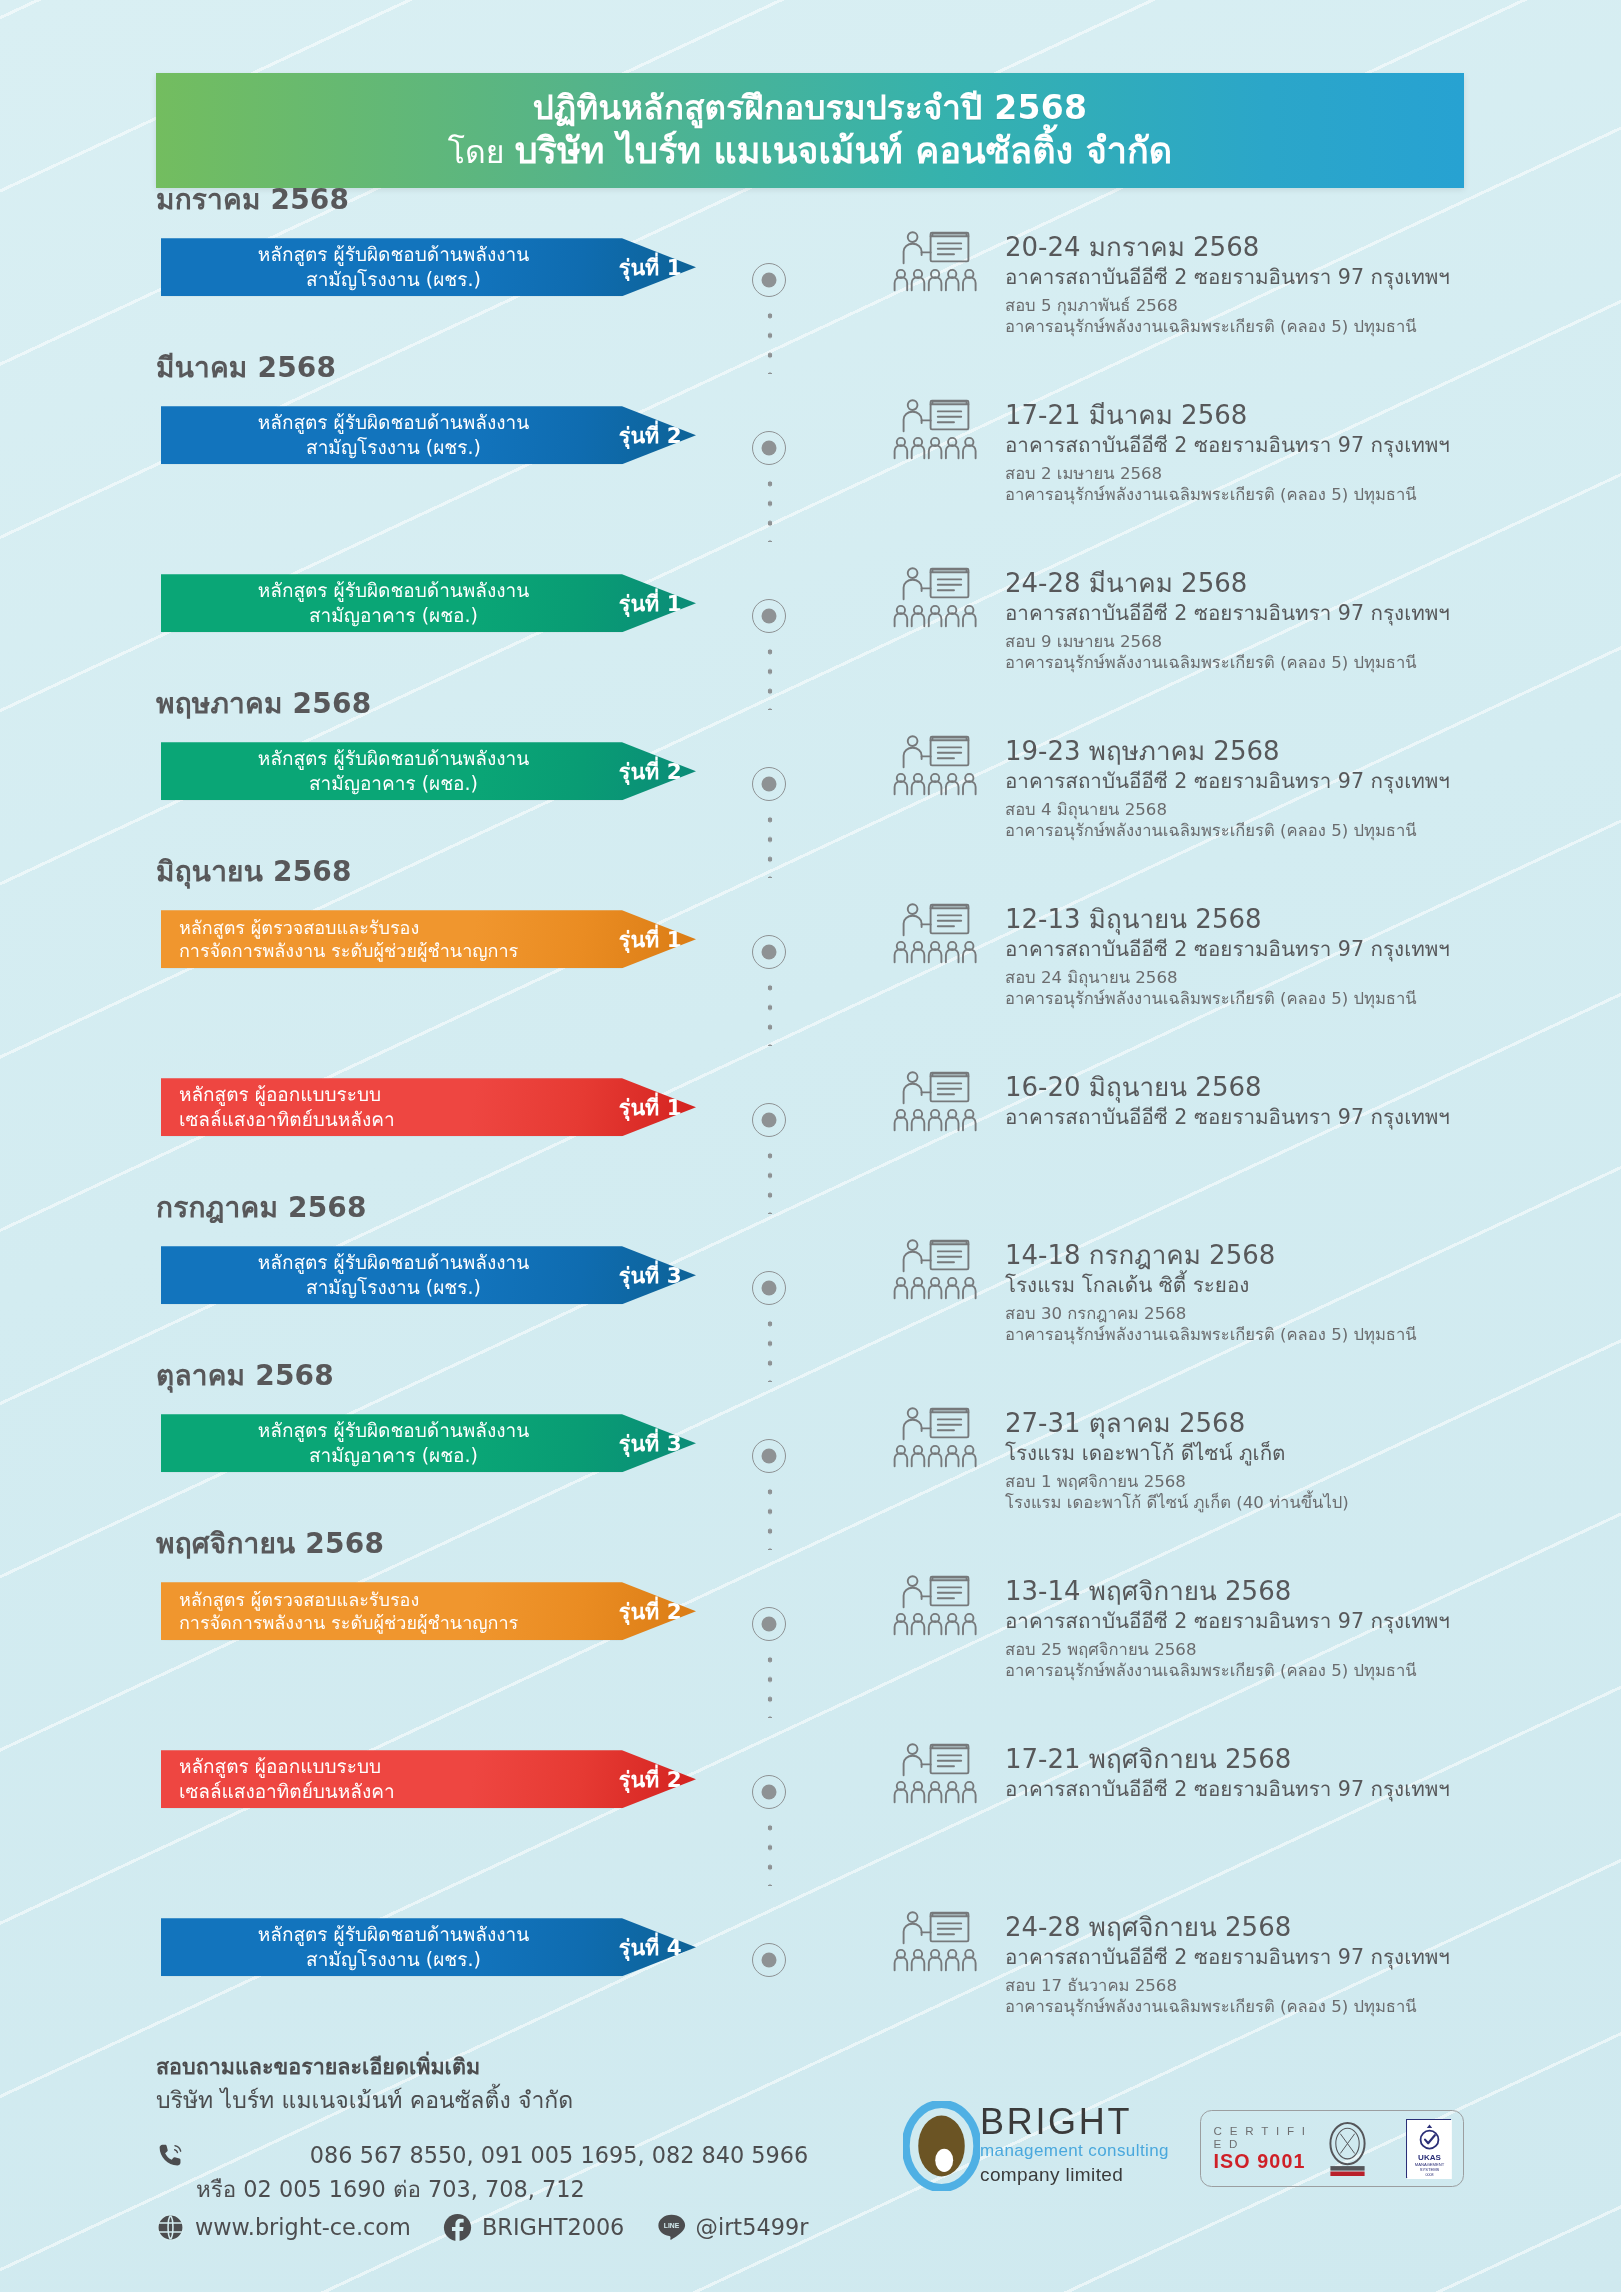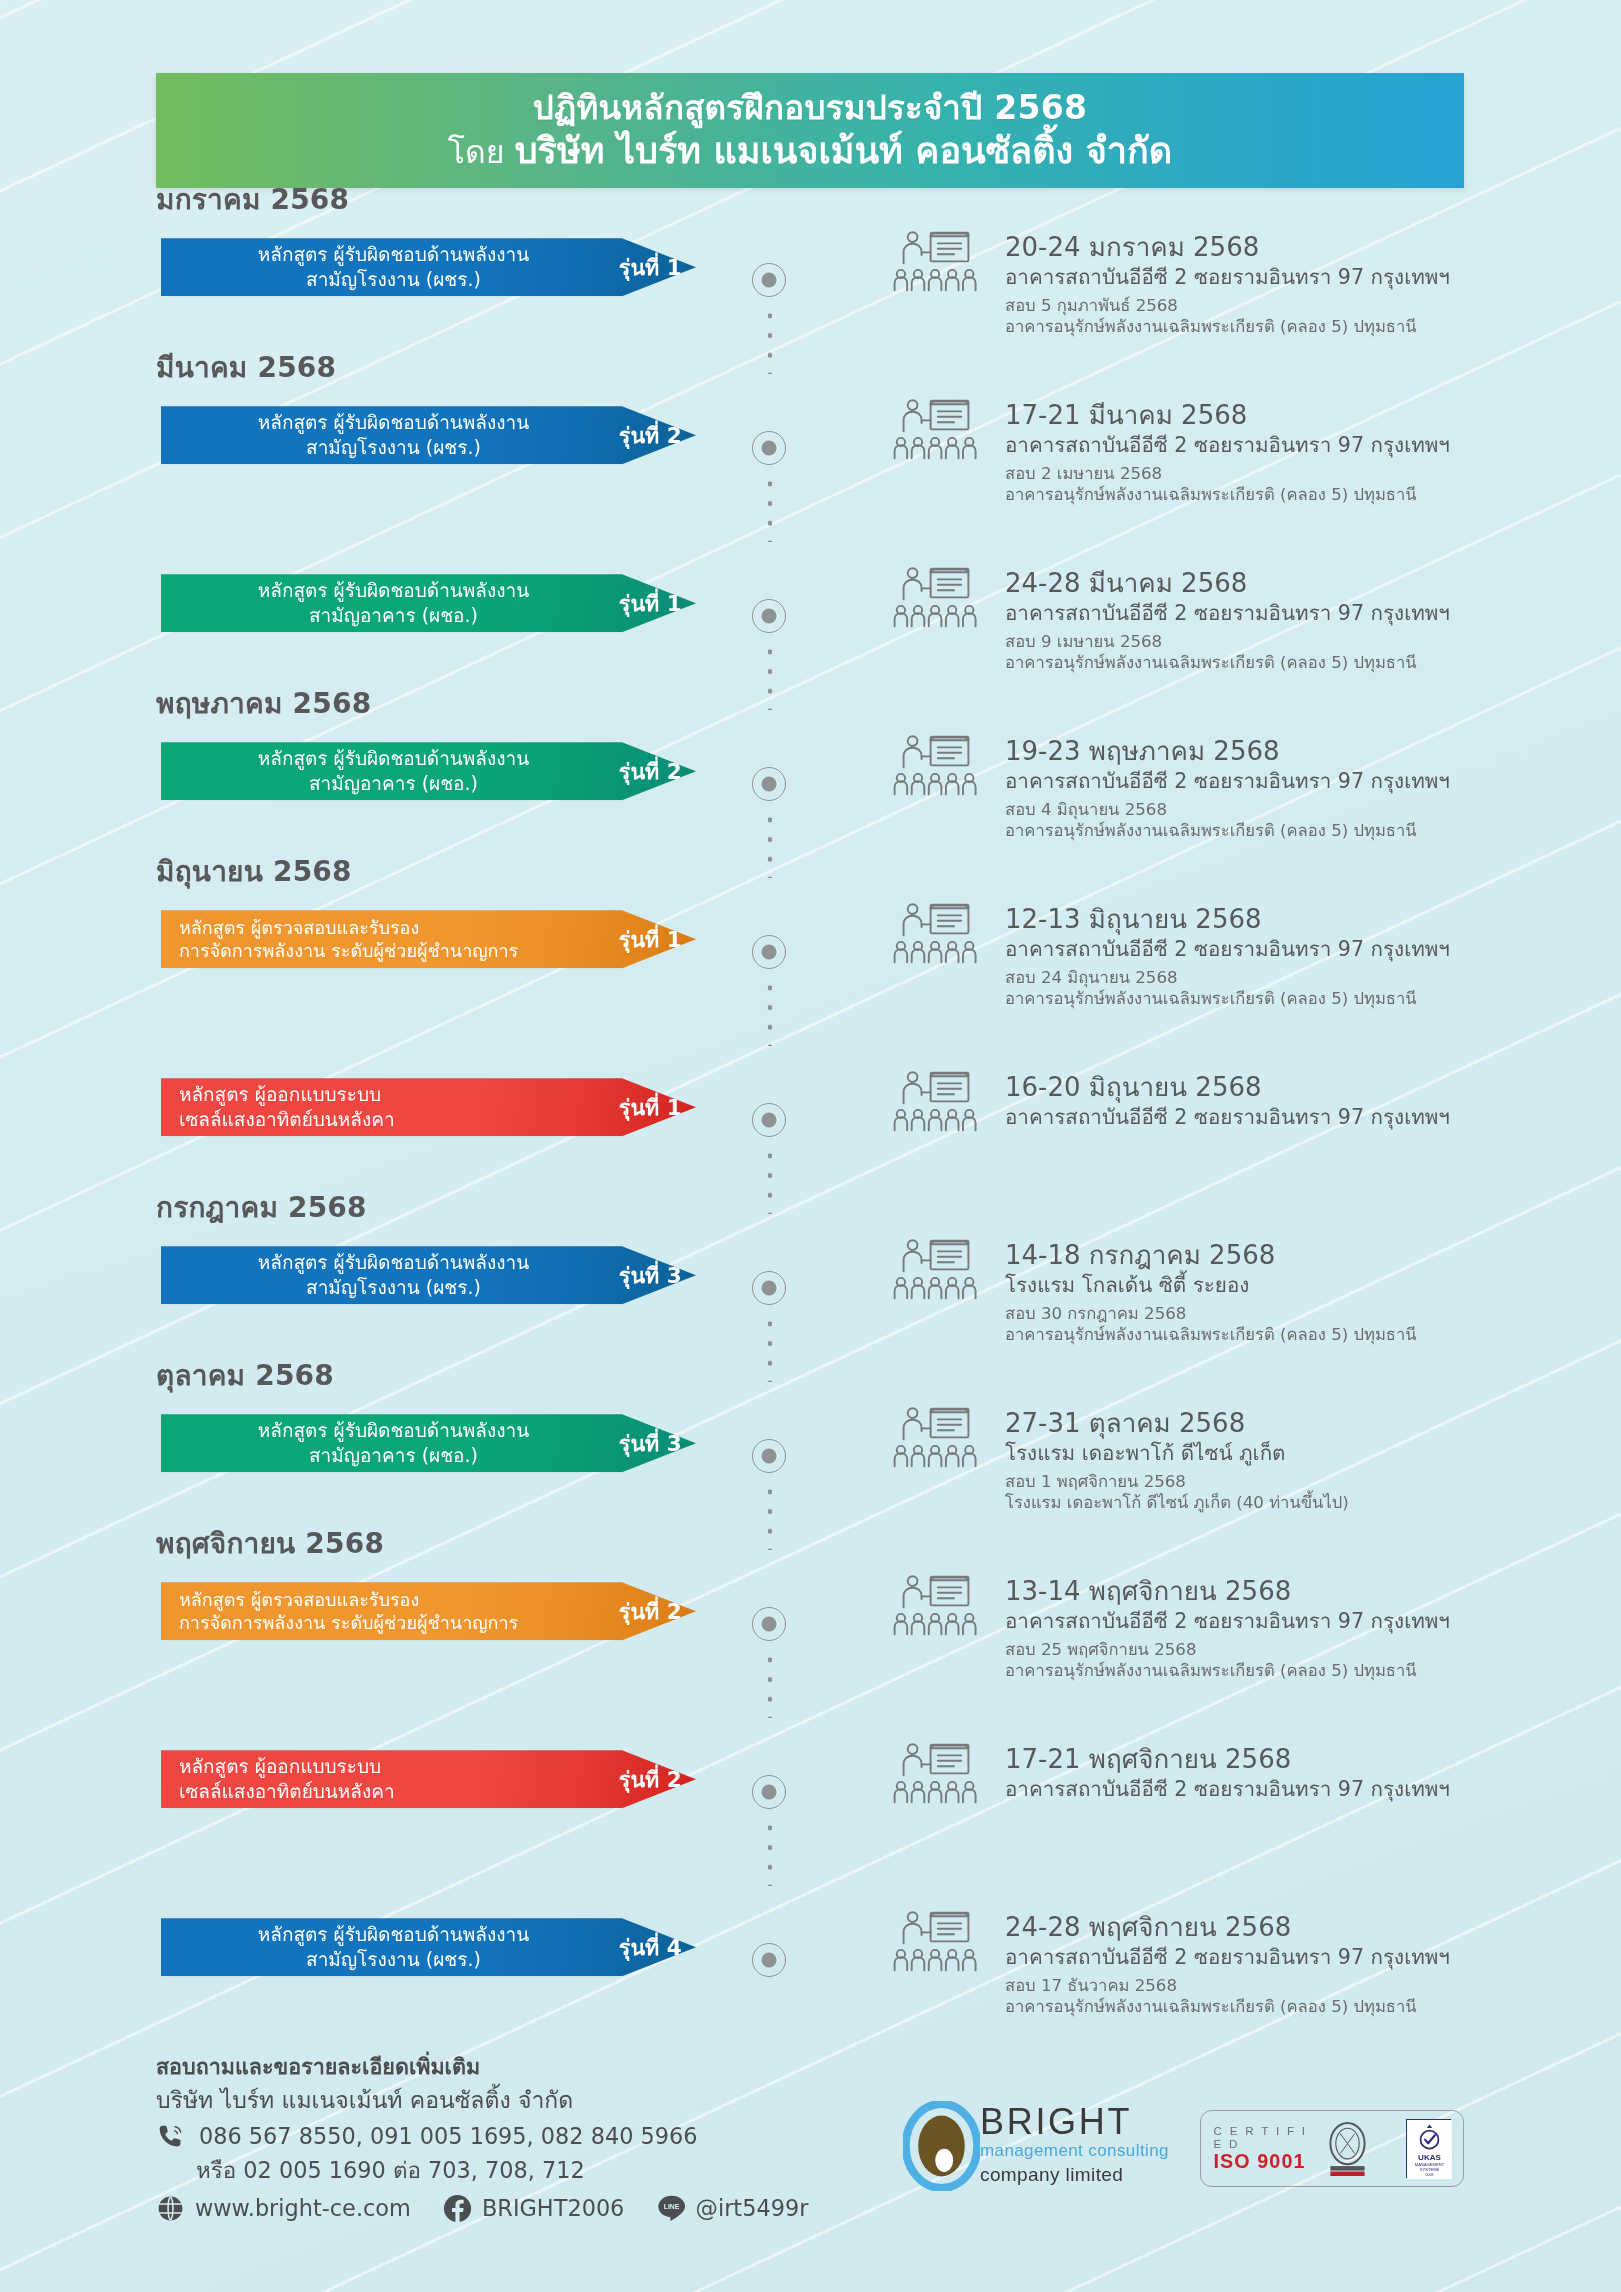--- a/index.html
+++ b/index.html
@@ -207,22 +207,22 @@
     top: 2051px;
     width: 1622px;
     height: 242px;
   }
   .f-contact { position: absolute; left: 156px; top: 0px; }
   .f-head {
     font-size: 21.5px; font-weight: 700; color: #4c4d4f; line-height: 1.5;
   }
   .f-company { font-size: 23px; color: #4c4d4f; line-height: 1.55; }
   .f-line {
-    display: flex; align-items: center; gap: 14px;
-    font-size: 22.4px; color: #4c4d4f; line-height: 1.55; margin-top: 0;
+    display: flex; align-items: center; gap: 8px;
+    font-size: 22.4px; color: #4c4d4f; line-height: 1.55; margin-top: 19px; justify-content: space-between;
   }
   .f-line2 { font-size: 22.4px; color: #4c4d4f; line-height: 1.5; padding-left: 40px; }
   .f-social {
     display: flex; align-items: center; gap: 9.9px;
     font-size: 22.4px; color: #4c4d4f; margin-top: 6.3px;
   }
   .f-social .gap { width: 12.5px; }
   .ico { width: 29px; height: 29px; flex: 0 0 29px; }
 
   

